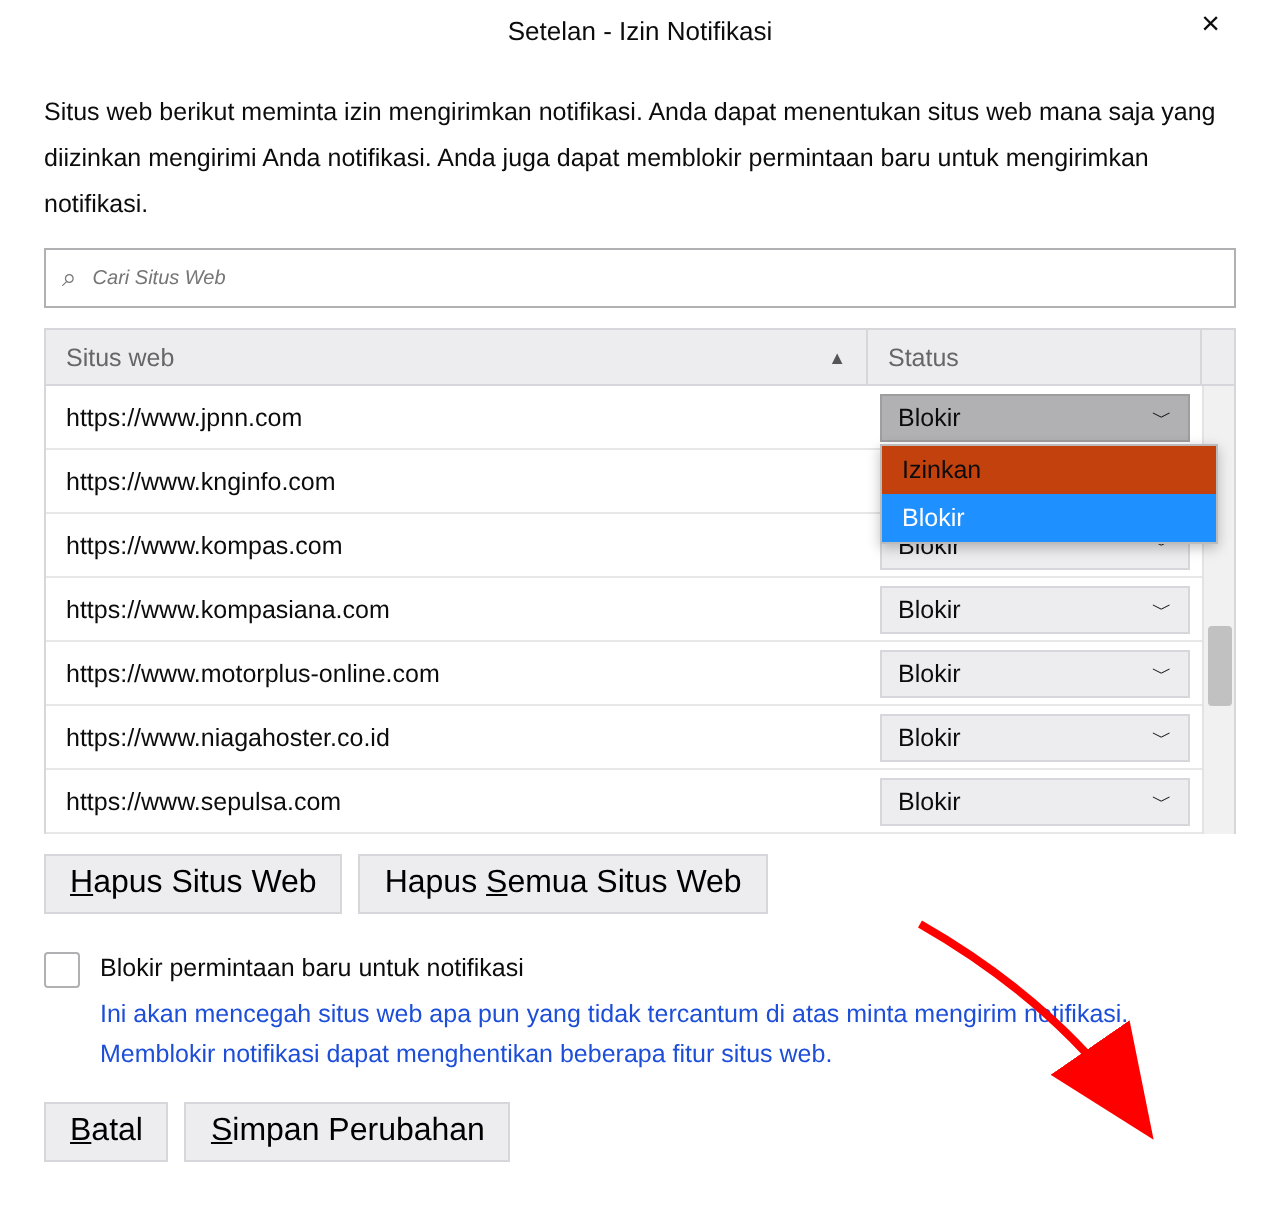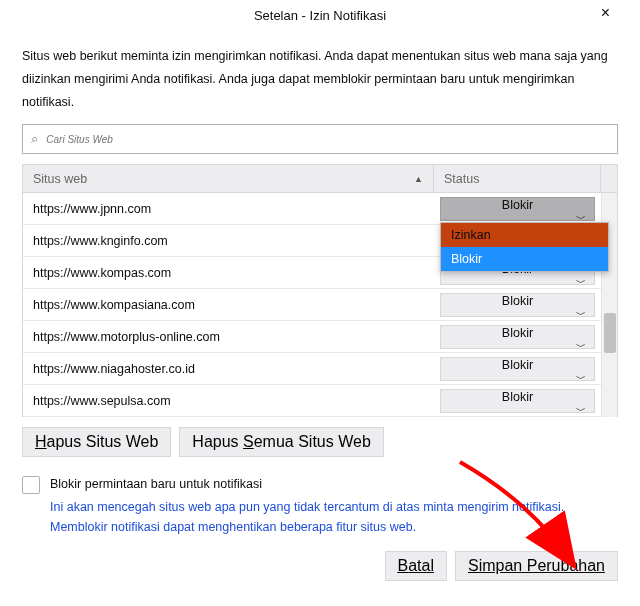--- a/index.html
+++ b/index.html
@@ -120,21 +120,20 @@
     height: 24px;
     margin: 0 6px;
     background: #ededf0;
     border: 1px solid #d7d7db;
     display: flex;
     align-items: center;
     padding: 0 8px;
     cursor: pointer;
     font-size: 12.5px;
     position: relative;
-    flex-direction: column;
   }
   .select.sel-active {
     background: #b1b1b3;
     border-color: #9e9e9e;
   }
   .select .caret {
     margin-left: auto;
     font-size: 10px;
   }
   .dropdown {
@@ -199,24 +198,23 @@
   }
   .chktxt { line-height: 1.5; }
   .hint {
     color: #1d4ed8;
     margin-top: 4px;
     margin-left: 28px;
     line-height: 1.55;
   }
   .footer {
     display: flex;
-    justify-content: flex-end;
+    justify-content: flex-start;
     gap: 8px;
     margin-top: 14px;
-    text-decoration: underline;
   }
   .arrow {
     position: absolute;
     pointer-events: none;
     z-index: 30;
   }
   .ul { text-decoration: underline; }
 </style>
 </head>
 <body>

